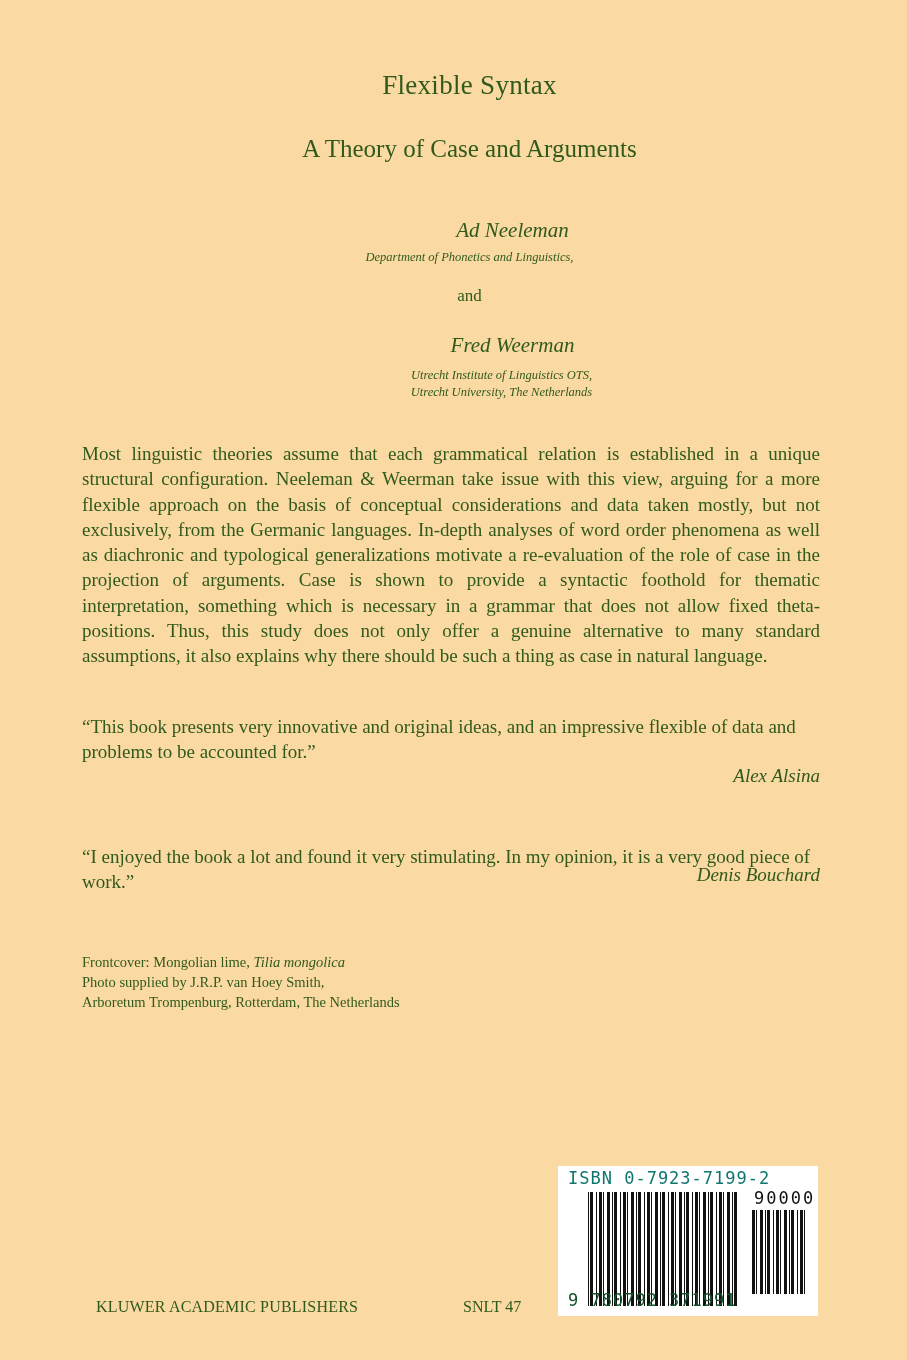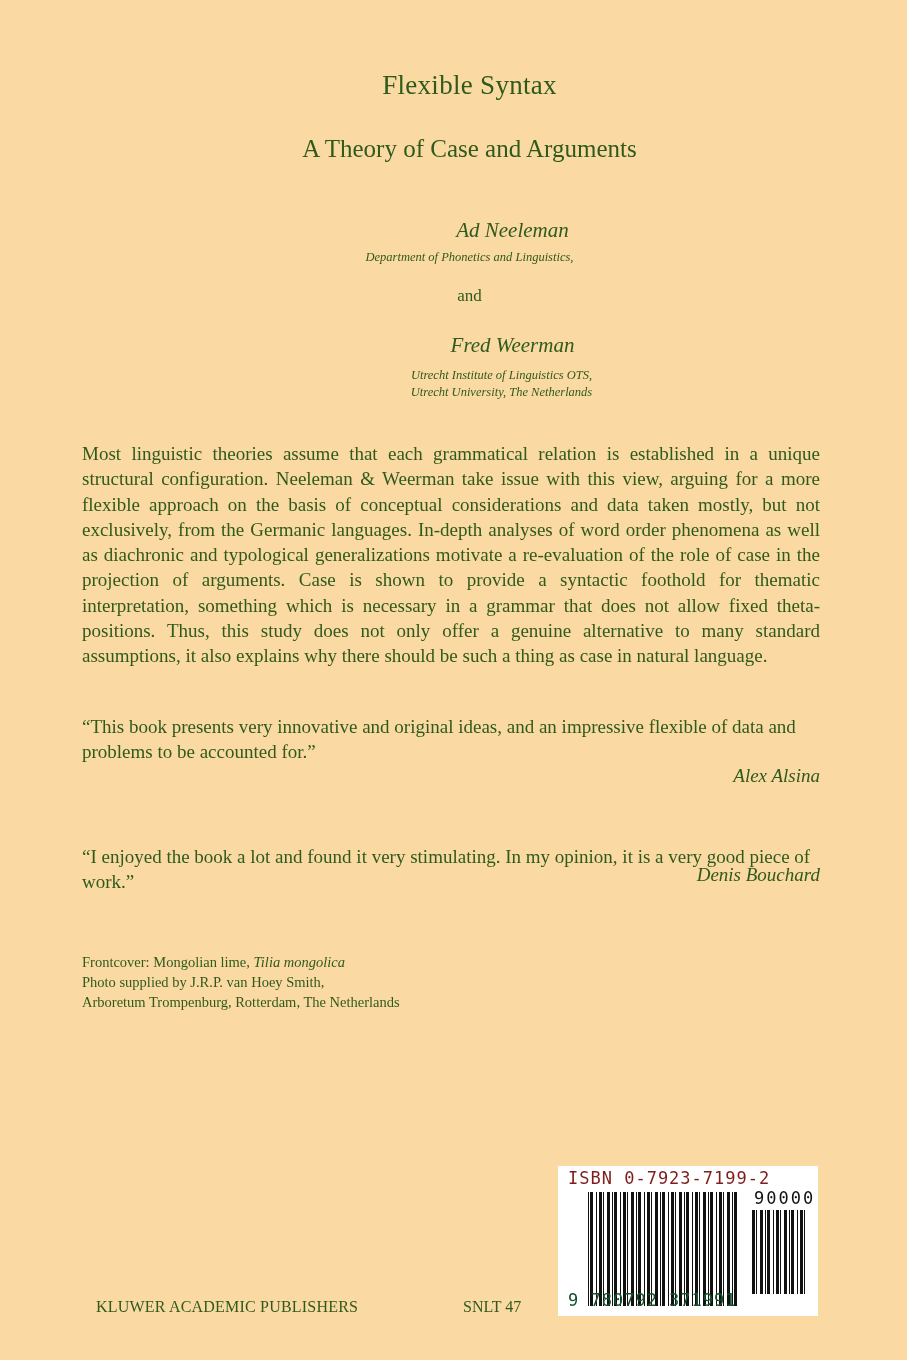--- a/index.html
+++ b/index.html
@@ -104,21 +104,21 @@
       width: 260px;
       height: 150px;
       background: #ffffff;
     }
     .isbn-text {
       position: absolute;
       left: 10px;
       top: 2px;
       font-family: "DejaVu Sans Mono", "Liberation Mono", monospace;
       font-size: 17px;
-      color: #7f1d1d;
+      color: #0f766e;
       letter-spacing: 1px;
     }
     .addon-text {
       position: absolute;
       left: 196px;
       top: 22px;
       font-family: "DejaVu Sans Mono", "Liberation Mono", monospace;
       font-size: 17px;
       color: #111;
       letter-spacing: 2px;

